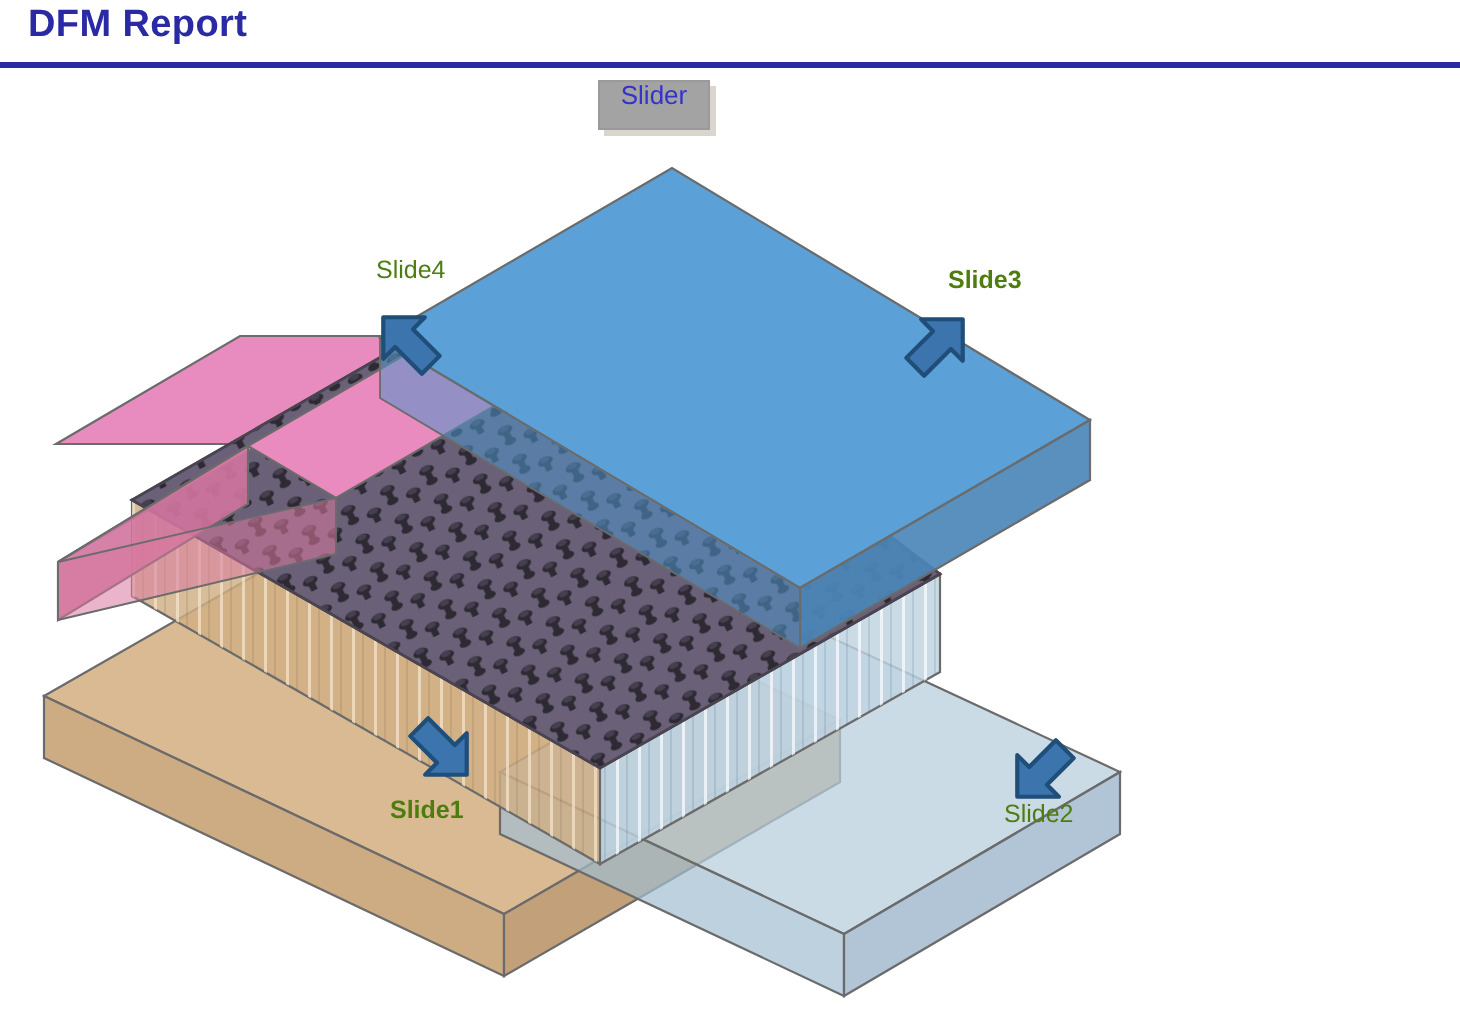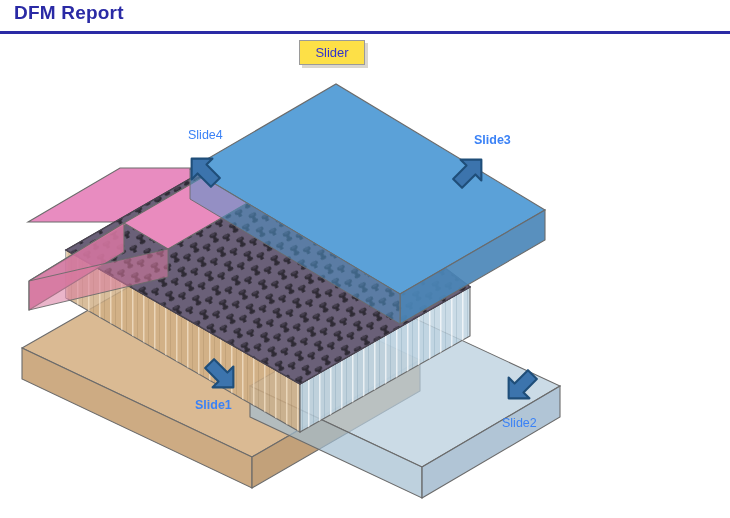--- a/index.html
+++ b/index.html
@@ -36,27 +36,26 @@
     width: 730px;
     height: 3px;
     background: #2a2aa5;
   }
 
   
   #slider-button {
     position: absolute;
     left: 299px;
     top: 40px;
-    width: 66px;
+    width: 56px;
     height: 25px;
-    background: #fde047;
+    background: #a3a3a3;
     border: 1px solid #9a9a9a;
     box-shadow: 3px 3px 0 rgba(205,200,190,0.75);
     display: flex;
-    align-items: center;
     justify-content: center;
     box-sizing: border-box;
     cursor: pointer;
   }
   #slider-button .slider-label {
     font-size: 13px;
     color: #3333cc;
     font-family: "Liberation Sans", sans-serif;
     line-height: 1;
   }
@@ -70,28 +69,28 @@
     height: 448px;
   }
   #diagram svg {
     display: block;
   }
 
   
   .slide-label {
     position: absolute;
     font-size: 12.5px;
-    color: #3b82f6;
+    color: #4d7c0f;
     font-family: "Liberation Sans", sans-serif;
     white-space: nowrap;
   }
   #label-slide4 { left: 188px; top: 128px; }
   #label-slide3 { left: 474px; top: 133px; font-weight: bold; }
   #label-slide1 { left: 195px; top: 398px; font-weight: bold; }
-  #label-slide2 { left: 502px; top: 416px; }
+  #label-slide2 { left: 502px; top: 400px; }
 </style>
 </head>
 <body>
 
 <div id="page-title">DFM Report</div>
 
 <div id="header-rule"></div>
 
 <div id="slider-button">
   <span class="slider-label">Slider</span>

